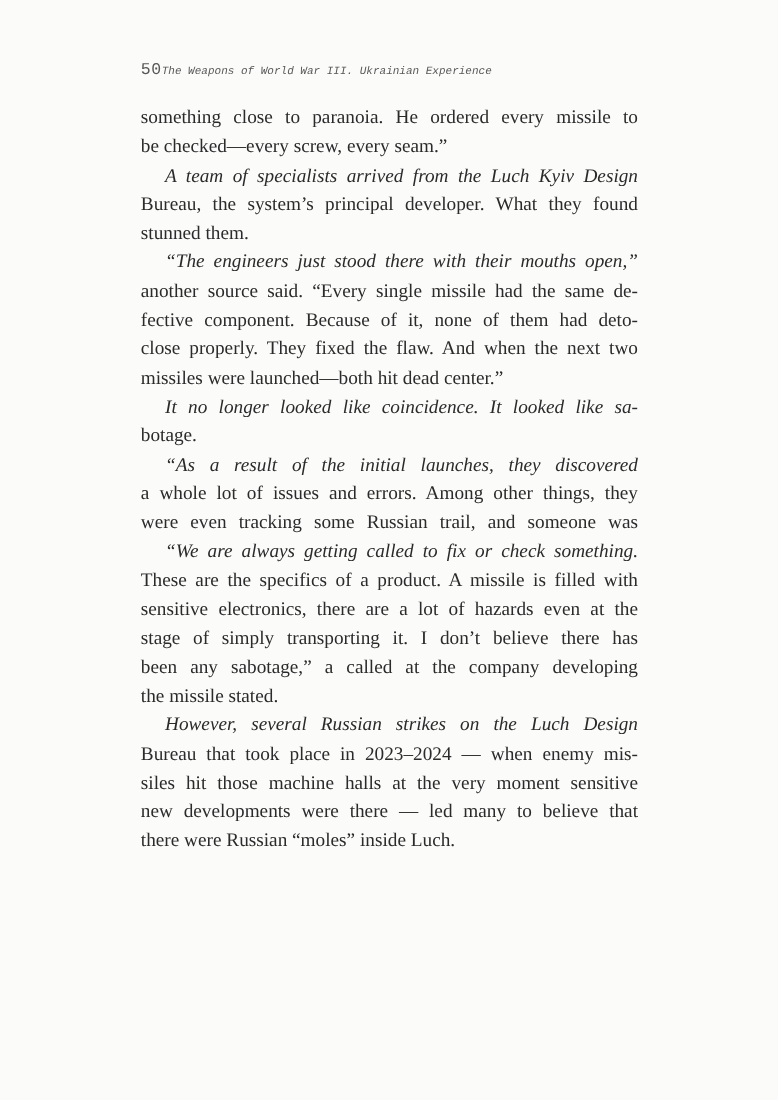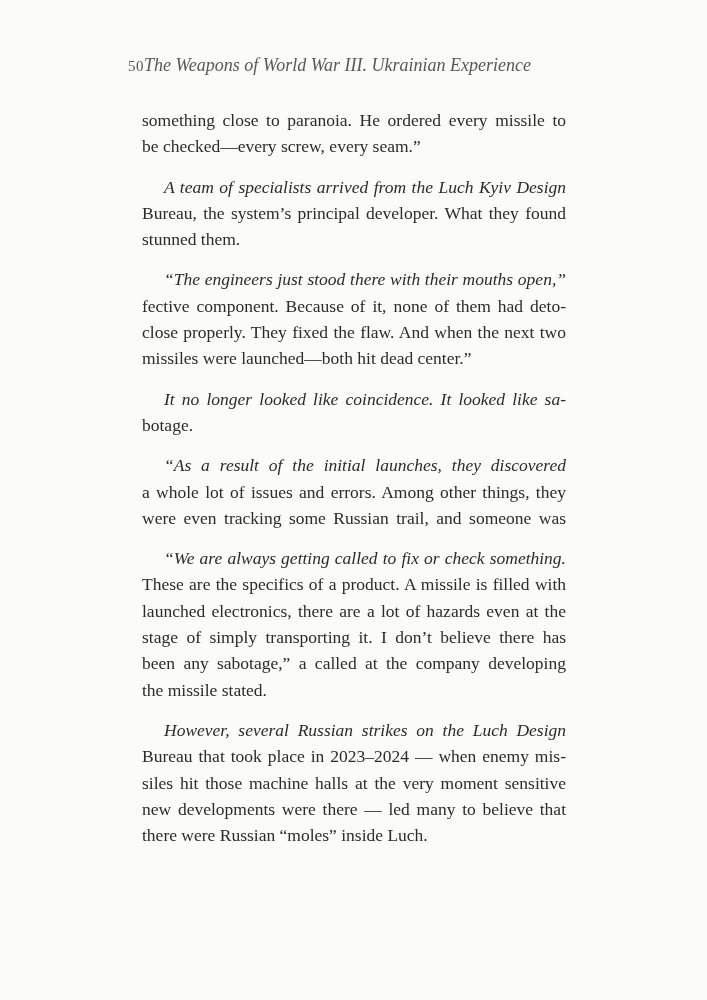--- a/index.html
+++ b/index.html
@@ -14,44 +14,44 @@
     overflow: hidden;
   }
   .page-header {
     position: absolute;
     top: 55px;
     left: 128px;
     width: 452px;
     display: flex;
     justify-content: flex-start;
     align-items: baseline;
-    font-family: Liberation Serif, serif;
+    font-family: Liberation Mono, monospace;
     color: #585858;
     font-size: 15px;
   }
   .page-number {
     font-style: normal;
     letter-spacing: 0.5px;
   }
   .running-title {
     font-style: italic;
-    font-size: 18px;
+    font-size: 10px;
   }
   .body-text {
     position: absolute;
     top: 93px;
     left: 128px;
     width: 452px;
     font-family: "Liberation Serif", serif;
     font-size: 17.5px;
     line-height: 26.3px;
     color: #2b2b2b;
   }
   .paragraph {
-    margin: 14px;
+    margin: 0;
   }
   .line {
     white-space: nowrap;
     text-align: justify;
     text-align-last: justify;
   }
   .line.last {
     text-align: right;
     text-align-last: left;
   }
@@ -73,37 +73,38 @@
       <div class="line">something close to paranoia. He ordered every missile to</div>
       <div class="line last">be checked—every screw, every seam.”</div>
     </div>
     <div class="paragraph">
       <div class="line indent">A team of specialists arrived from the Luch Kyiv Design</div>
       <div class="line">Bureau, the system’s principal developer. What they found</div>
       <div class="line last">stunned them.</div>
     </div>
     <div class="paragraph">
       <div class="line indent">“The engineers just stood there with their mouths open,”</div>
+      <div class="line">another source said. “Every single missile had the same de-</div>
       <div class="line">fective component. Because of it, none of them had deto-</div>
       <div class="line">close properly. They fixed the flaw. And when the next two</div>
       <div class="line last">missiles were launched—both hit dead center.”</div>
     </div>
     <div class="paragraph">
       <div class="line indent">It no longer looked like coincidence. It looked like sa-</div>
       <div class="line last">botage.</div>
     </div>
     <div class="paragraph">
       <div class="line indent">“As a result of the initial launches, they discovered</div>
       <div class="line">a whole lot of issues and errors. Among other things, they</div>
       <div class="line">were even tracking some Russian trail, and someone was</div>
     </div>
     <div class="paragraph">
       <div class="line indent">“We are always getting called to fix or check something.</div>
       <div class="line">These are the specifics of a product. A missile is filled with</div>
-      <div class="line">launched electronics, there are a lot of hazards even at the</div>
+      <div class="line">sensitive electronics, there are a lot of hazards even at the</div>
       <div class="line">stage of simply transporting it. I don’t believe there has</div>
       <div class="line">been any sabotage,” a called at the company developing</div>
       <div class="line last">the missile stated.</div>
     </div>
     <div class="paragraph">
       <div class="line indent">However, several Russian strikes on the Luch Design</div>
       <div class="line">Bureau that took place in 2023–2024 — when enemy mis-</div>
       <div class="line">siles hit those machine halls at the very moment sensitive</div>
       <div class="line">new developments were there — led many to believe that</div>
       <div class="line last">there were Russian “moles” inside Luch.</div>

